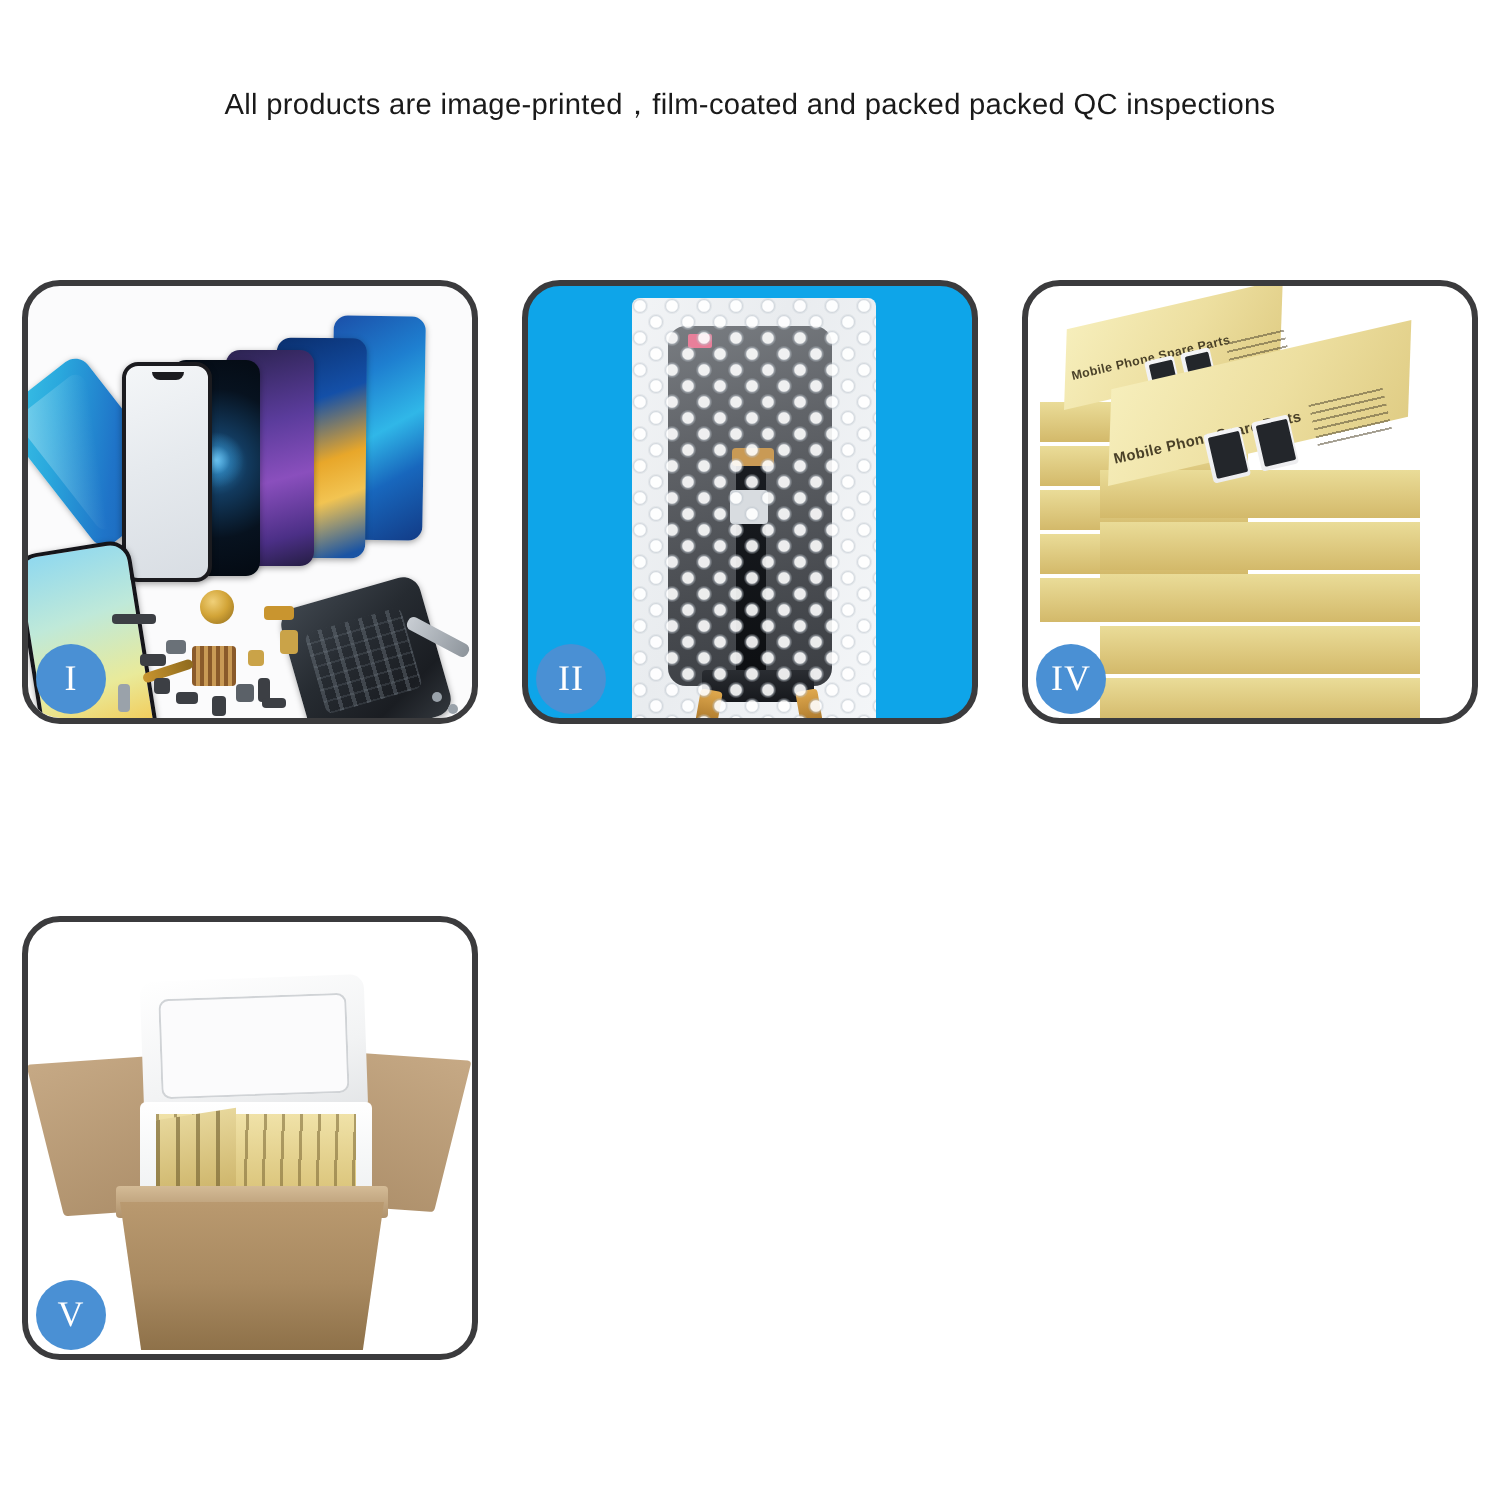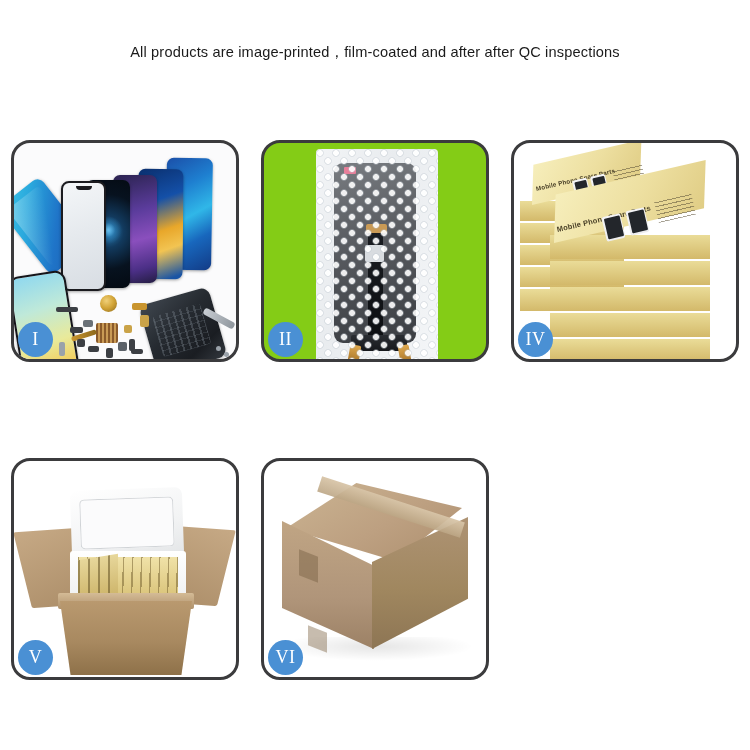--- a/index.html
+++ b/index.html
@@ -216,21 +216,21 @@
   .part.tweezer {
     position:absolute; width: 34px; height: 7px; left: 188px; top: 172px;
     background: linear-gradient(90deg,#c8cdd3,#8e959c);
     transform: rotate(28deg);
     border-radius: 3px;
   }
   .part.screw1 { width: 5px; height: 5px; left: 202px; top: 203px; border-radius:50%; background:#9aa2aa;}
   .part.screw2 { width: 5px; height: 5px; left: 210px; top: 209px; border-radius:50%; background:#9aa2aa;}
 
   
-  .p2 { background: #84cc16; }
+  .p2 { background: #0ea5e9; }
   .bubblebag {
     position: absolute;
     left: 52px; top: 6px;
     width: 122px; height: 214px;
     background: linear-gradient(110deg,#f2f4f6 0%, #e9ecef 40%, #f4f6f8 100%);
     border-radius: 4px;
   }
   .bubbletex {
     position: absolute; inset: 0;
     background-image:
@@ -469,21 +469,21 @@
     position:absolute; left:14px; top:176px; width:196px; height:24px;
     background: radial-gradient(ellipse at 50% 40%, rgba(0,0,0,.10), rgba(0,0,0,0) 70%);
   }
 </style>
 </head>
 <body>
 
 <div class="page">
 
   <div class="header">
-    <div class="subtitle">All products are image-printed，film-coated and after after QC inspections</div>
+    <div class="subtitle">All products are image-printed，film-coated and packed packed QC inspections</div>
   </div>
 
   <div class="grid">
 
     <div class="panel p1">
       <div class="panel-photo">
         <div class="scr blue-flex"></div>
         <div class="scr s5"></div>
         <div class="scr s4"></div>
         <div class="scr s3"></div>
@@ -600,27 +600,15 @@
         <div class="c5-lid"></div>
         <div class="c5-foam"></div>
         <div class="c5-contents"></div>
         <div class="c5-contents2"></div>
         <div class="c5-rim"></div>
         <div class="c5-body"></div>
       </div>
       <div class="badge">V</div>
     </div>
 
-    <div class="panel p6">
-      <div class="panel-photo">
-        <div class="c6-shadow"></div>
-        <div class="c6-top"></div>
-        <div class="c6-left"></div>
-        <div class="c6-right"></div>
-        <div class="c6-tape"></div>
-        <div class="c6-tab1"></div>
-        <div class="c6-tab2"></div>
-      </div>
-      <div class="badge">VI</div>
-    </div>
 
   </div>
 </div>
 
 </body></html>

